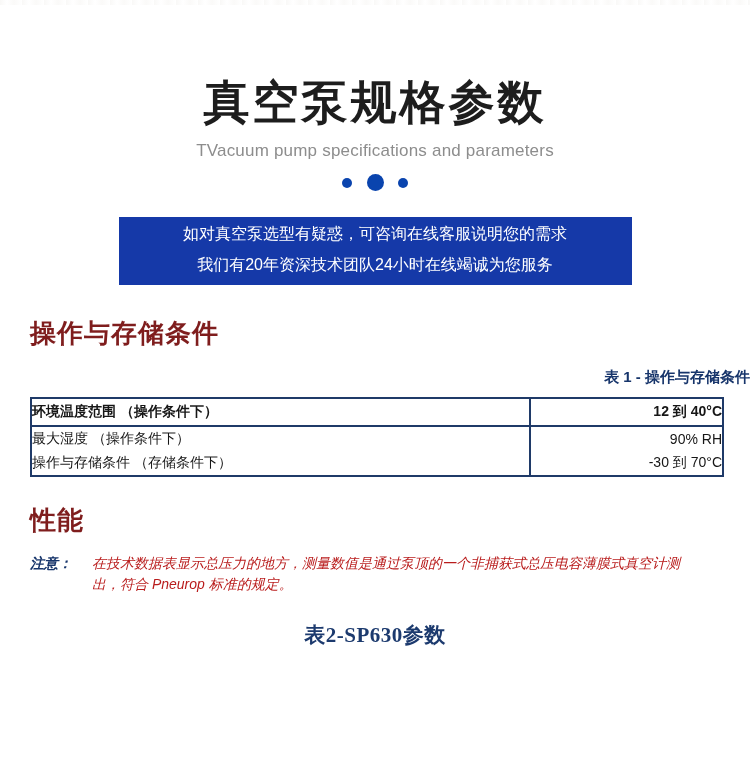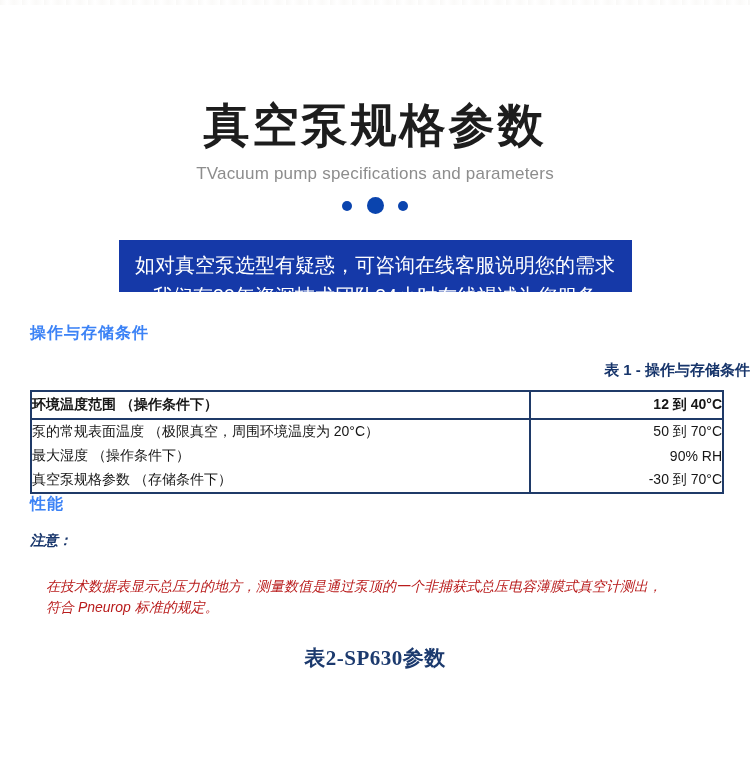--- a/index.html
+++ b/index.html
@@ -17,21 +17,21 @@
   .top-artifact {
     position: absolute;
     top: 0; left: 0;
     width: 750px; height: 5px;
     background: repeating-linear-gradient(90deg,
       #f6f5f3 0px, #ffffff 7px, #f8f7f5 14px, #ffffff 22px);
     opacity: 0.7;
   }
   .title {
     margin: 0;
-    padding-top: 99px;
+    padding-top: 76px;
     text-align: center;
     font-size: 46px;
     font-weight: 900;
     color: #1d1d1d;
     letter-spacing: 3px;
     line-height: 1.15;
   }
   .subtitle {
     margin-top: 12px;
     text-align: center;
@@ -48,39 +48,39 @@
   .dot {
     display: inline-block;
     border-radius: 50%;
     background: #0a44ae;
     vertical-align: middle;
   }
   .dot.small { width: 10px; height: 10px; margin: 0 5px; }
   .dot.big   { width: 17px; height: 17px; margin: 0 5px; }
   .banner {
     width: 513px;
-    height: 52px;
+    height: 68px;
     margin: 27px auto 0 auto;
     background: #1539a8;
     color: #ffffff;
     text-align: center;
-    font-size: 20px;
+    font-size: 16px;
     line-height: 31px;
-    padding-top: 10px;
+    padding-top: 1px;
     box-sizing: border-box;
   }
   .section-heading {
     margin: 0 0 0 30px;
-    font-size: 16px;
+    font-size: 26px;
     font-weight: bold;
-    color: #3b82f6;
+    color: #7f1d1d;
     letter-spacing: 1px;
   }
   .heading-operating { margin-top: 31px; }
-  .heading-performance { }
+  .heading-performance { margin-top: 26px; }
   .table-caption {
     margin-top: 17px;
     text-align: right;
     font-size: 15px;
     font-weight: bold;
     color: #17356b;
   }
   table.spec {
     margin: 10px 0 0 30px;
     width: 692px;
@@ -108,21 +108,20 @@
   tr.header-row td {
     font-weight: bold;
     height: 26px;
     border-bottom: 2px solid #1f3a68;
   }
   tr.data-row td { height: 24px; }
   .note {
     display: flex;
     margin: 15px 0 1px 30px;
     width: 668px;
-    flex-direction: column;
   }
   .note-label {
     flex: 0 0 46px;
     font-size: 14px;
     font-weight: bold;
     font-style: italic;
     color: #17356b;
     line-height: 21px;
   }
   .note-text {
@@ -166,29 +165,25 @@
 
 <div class="table-caption">表 1 - 操作与存储条件</div>
 
 <table class="spec">
   <tbody>
     <tr class="header-row">
       <td class="label-col">环境温度范围 （操作条件下）</td>
       <td class="value-col">12 到 40°C</td>
     </tr>
     <tr class="data-row">
-      <td class="label-col">泵的常规表面温度 （极限真空，周围环境温度为 20°C）</td>
-      <td class="value-col">50 到 70°C</td>
-    </tr>
-    <tr class="data-row">
       <td class="label-col">最大湿度 （操作条件下）</td>
       <td class="value-col">90% RH</td>
     </tr>
     <tr class="data-row">
-      <td class="label-col">真空泵规格参数 （存储条件下）</td>
+      <td class="label-col">操作与存储条件 （存储条件下）</td>
       <td class="value-col">-30 到 70°C</td>
     </tr>
   </tbody>
 </table>
 
 <h2 class="section-heading heading-performance">性能</h2>
 
 <div class="note">
   <div class="note-label">注意：</div>
   <div class="note-text">在技术数据表显示总压力的地方，测量数值是通过泵顶的一个非捕获式总压电容薄膜式真空计测出，符合 Pneurop 标准的规定。</div>

